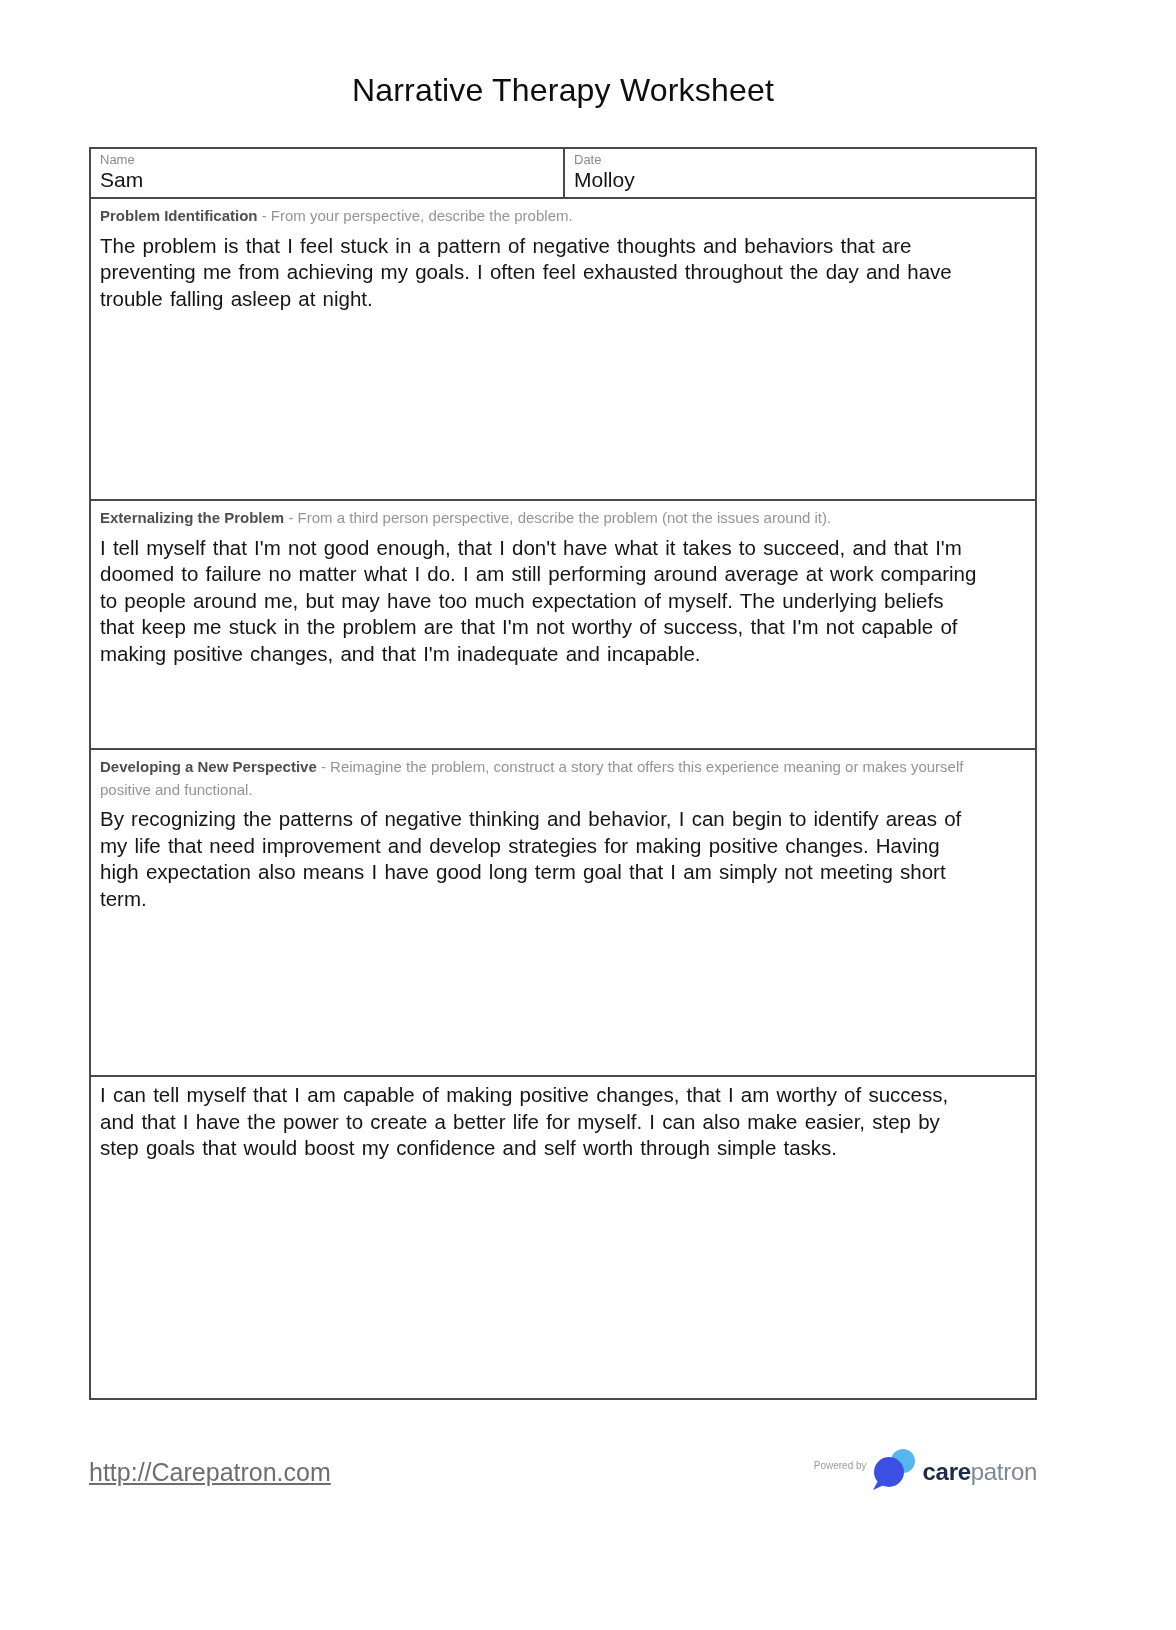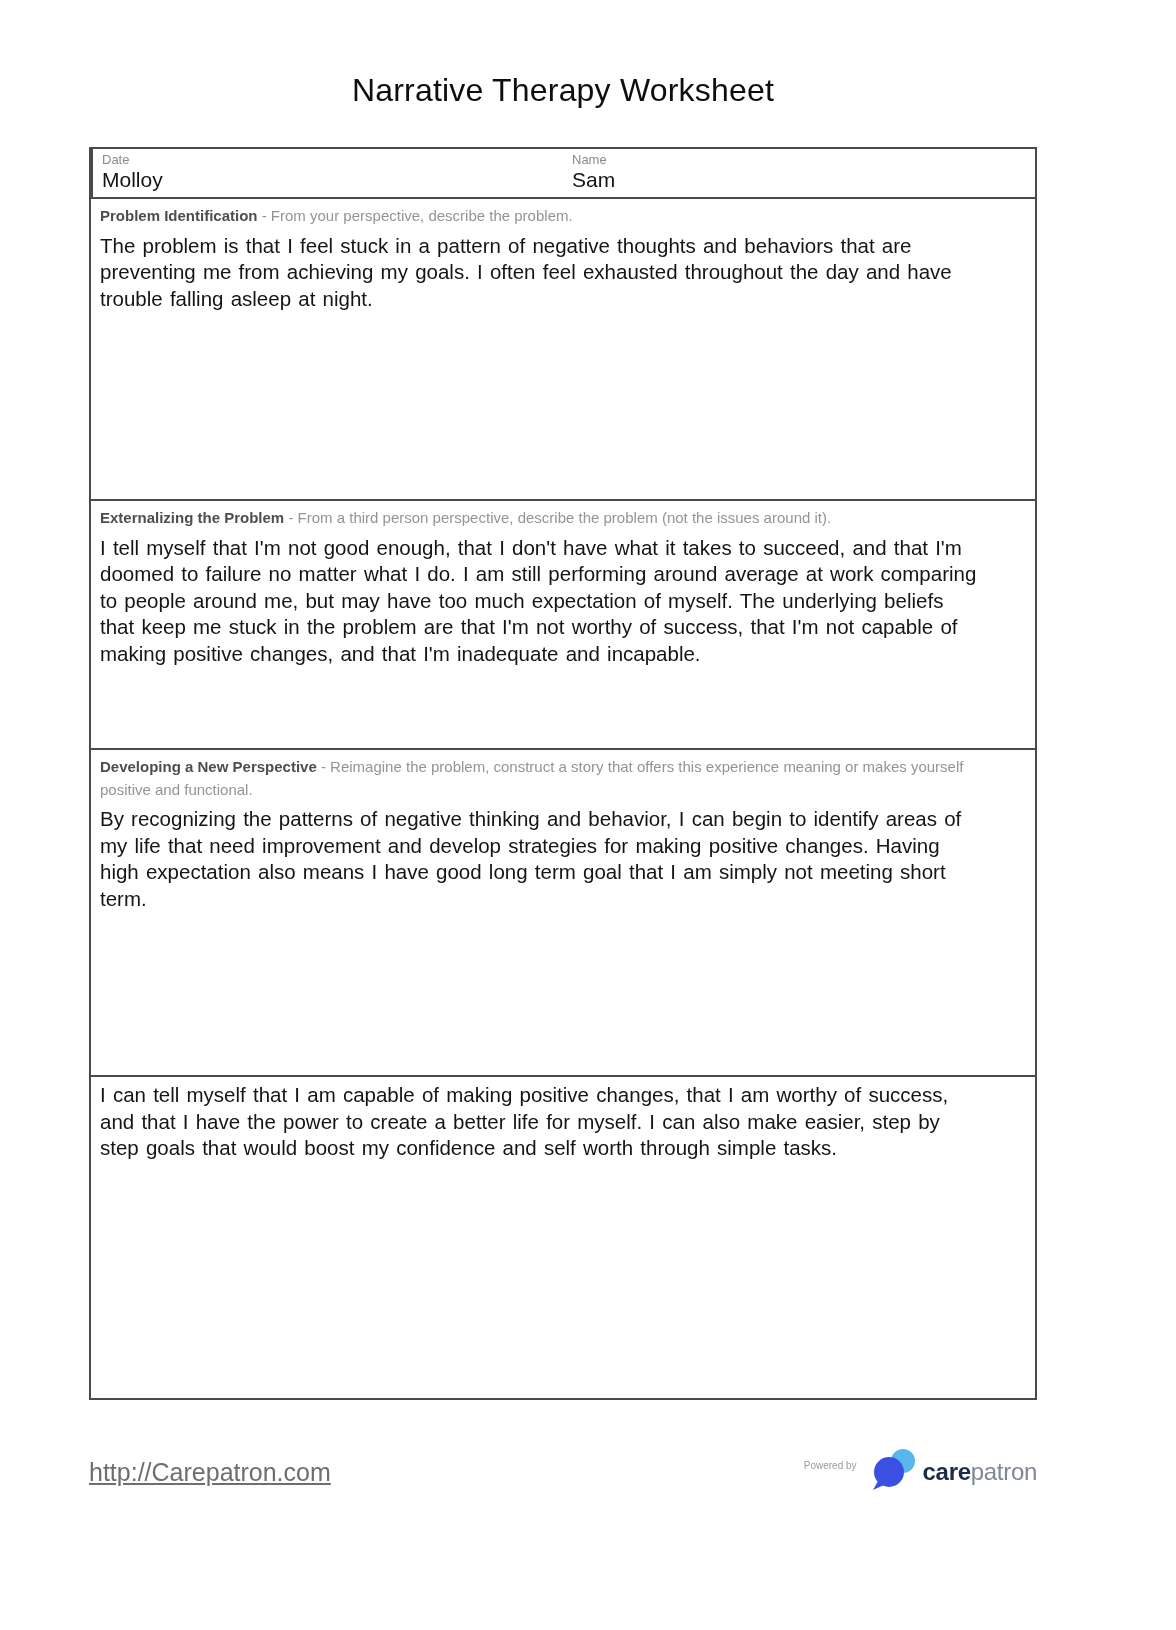--- a/index.html
+++ b/index.html
@@ -93,21 +93,20 @@
     text-decoration: underline;
     cursor: pointer;
   }
   .powered-cluster {
     display: flex;
     align-items: center;
   }
   .powered-by {
     font-size: 10px;
     color: #9a9a9a;
-    margin-right: 10px;
     margin-top: -14px;
   }
   .brand-icon {
     display: inline-block;
     margin-right: 4px;
   }
   .brand-word {
     font-size: 24px;
     letter-spacing: -0.3px;
   }
@@ -123,27 +122,27 @@
 </head>
 <body>
 
 <div class="sheet">
 
   <div class="doc-title">Narrative Therapy Worksheet</div>
 
   <div class="wtable">
 
     <div class="id-row">
+      <div class="id-cell">
+        <div class="field-label">Name</div>
+        <div class="field-value">Sam</div>
+      </div>
       <div class="id-cell date">
         <div class="field-label">Date</div>
         <div class="field-value">Molloy</div>
-      </div>
-      <div class="id-cell">
-        <div class="field-label">Name</div>
-        <div class="field-value">Sam</div>
       </div>
     </div>
 
     <div class="section sec-1">
       <div class="section-header"><span class="section-title">Problem Identification</span><span class="section-desc"> - From your perspective, describe the problem.</span></div>
       <div class="section-answer">The problem is that I feel stuck in a pattern of negative thoughts and behaviors that are preventing me from achieving my goals. I often feel exhausted throughout the day and have trouble falling asleep at night.</div>
     </div>
 
     <div class="section sec-2">
       <div class="section-header"><span class="section-title">Externalizing the Problem</span><span class="section-desc"> - From a third person perspective, describe the problem (not the issues around it).</span></div>

